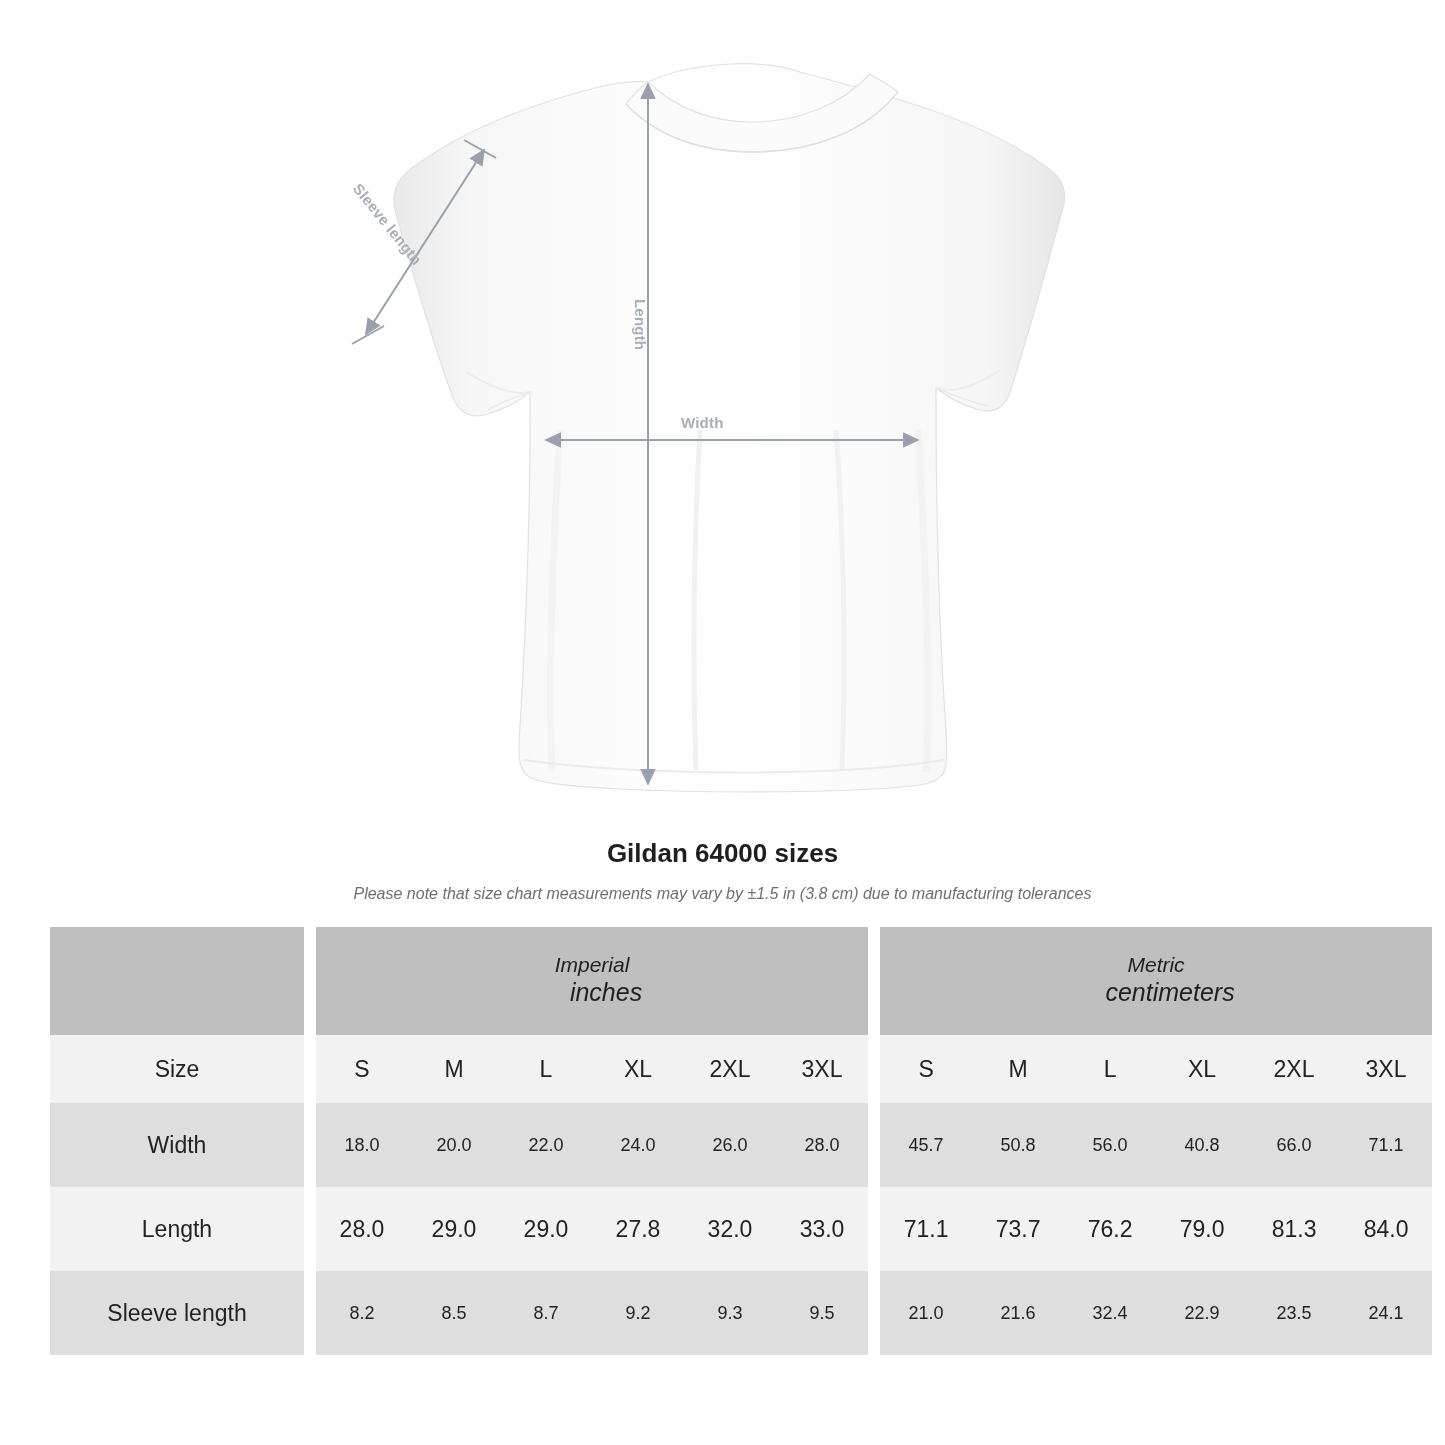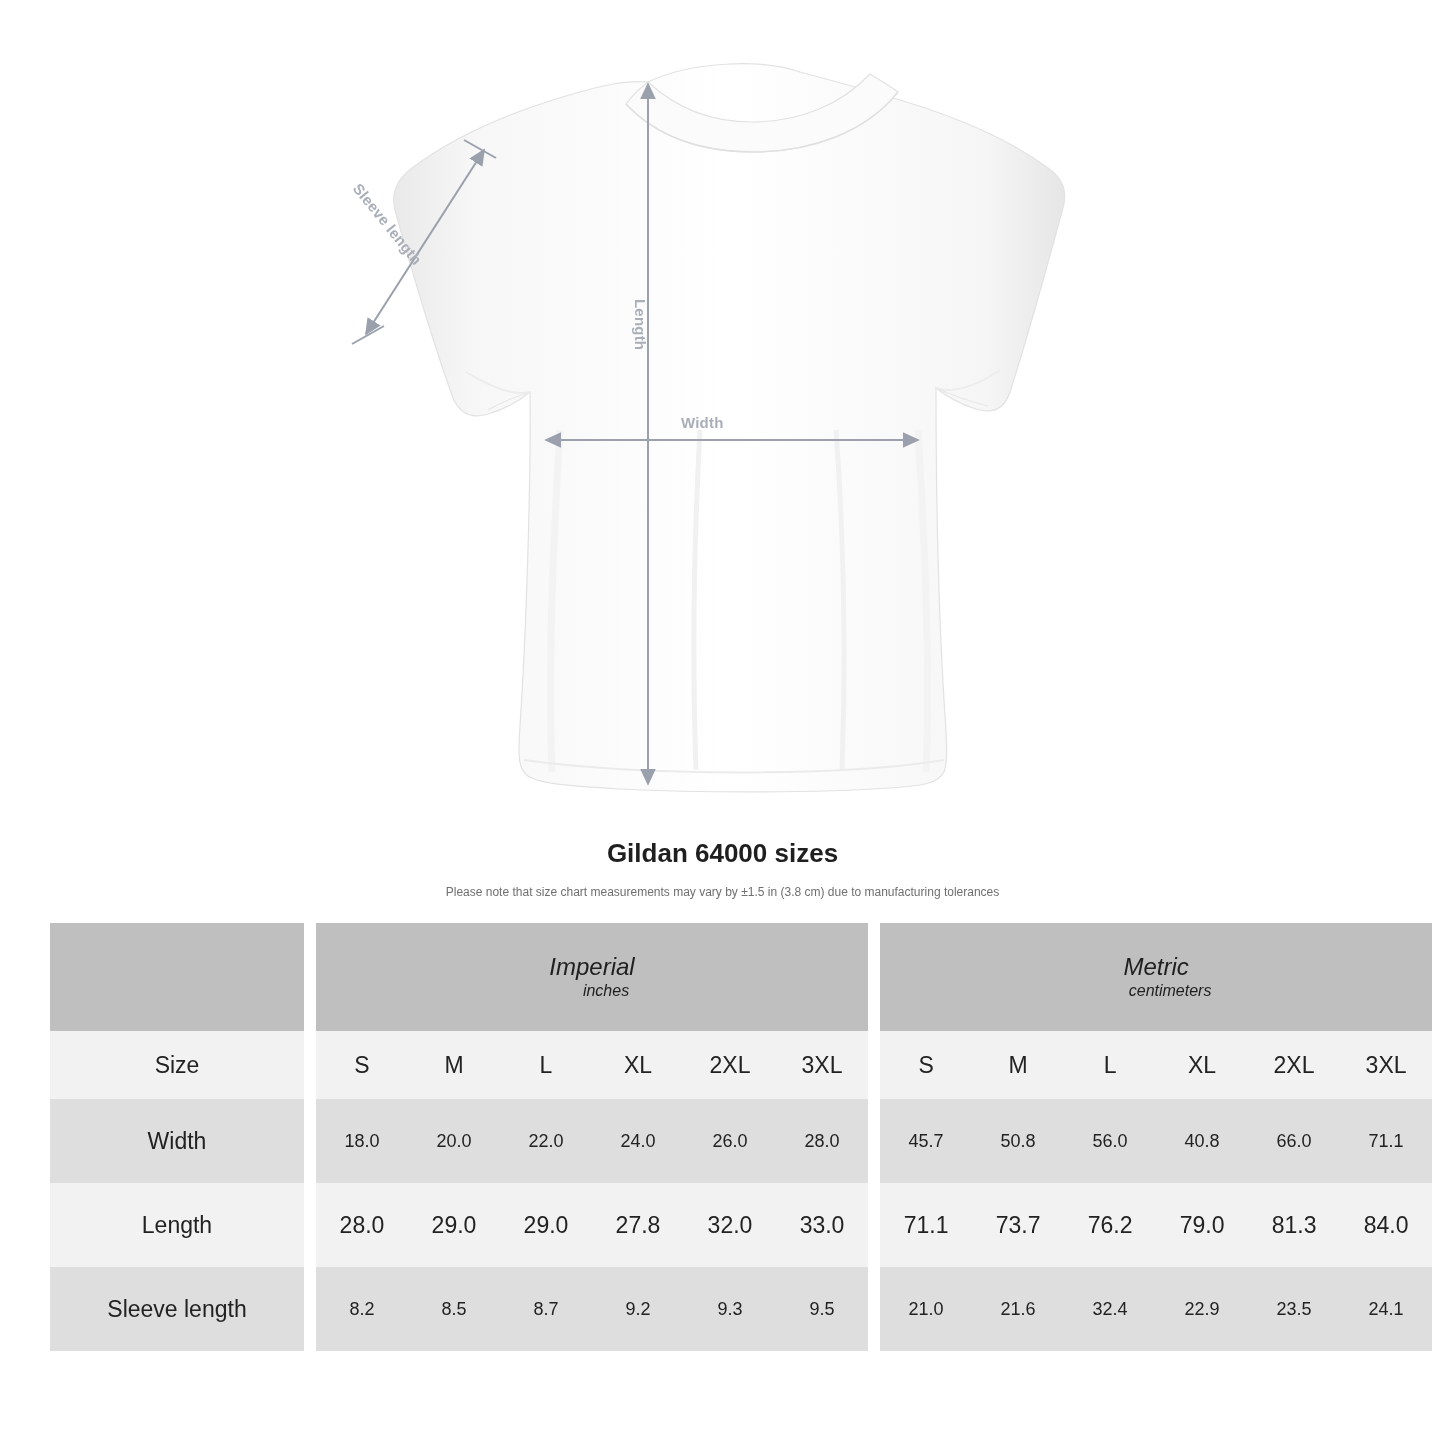--- a/index.html
+++ b/index.html
@@ -62,21 +62,22 @@
     margin-top: 8px;
   }
   .chart-title {
     font-size: 26px;
     font-weight: bold;
     color: #1f1f1f;
     margin: 0 0 12px 0;
     text-align: center;
   }
   .chart-note {
-    font-size: 12px;
+    font-size: 16px;
+    font-style: italic;
     color: #6f6f6f;
     margin: 16px;
   }
 
   
   .table-wrap {
     margin: 24px 50px 0 50px;
     width: 1345px;
   }
   table.size-table {
@@ -90,26 +91,26 @@
     text-align: center;
     vertical-align: middle;
     font-weight: normal;
   }
   .unit-head {
     background: #bfbfbf;
     height: 108px;
     color: #1f1f1f;
   }
   .unit-head .unit-name {
-    font-size: 24px;
+    font-size: 21px;
     font-style: italic;
     line-height: 1.15;
   }
   .unit-head .unit-sub {
-    font-size: 16px;
+    font-size: 25px;
     font-style: italic;
     line-height: 1.25;
     margin-left: 28px;
   }
   .spacer-col {
     background: #ffffff;
     width: 12px;
   }
   .row-size td {
     background: #f2f2f2;

